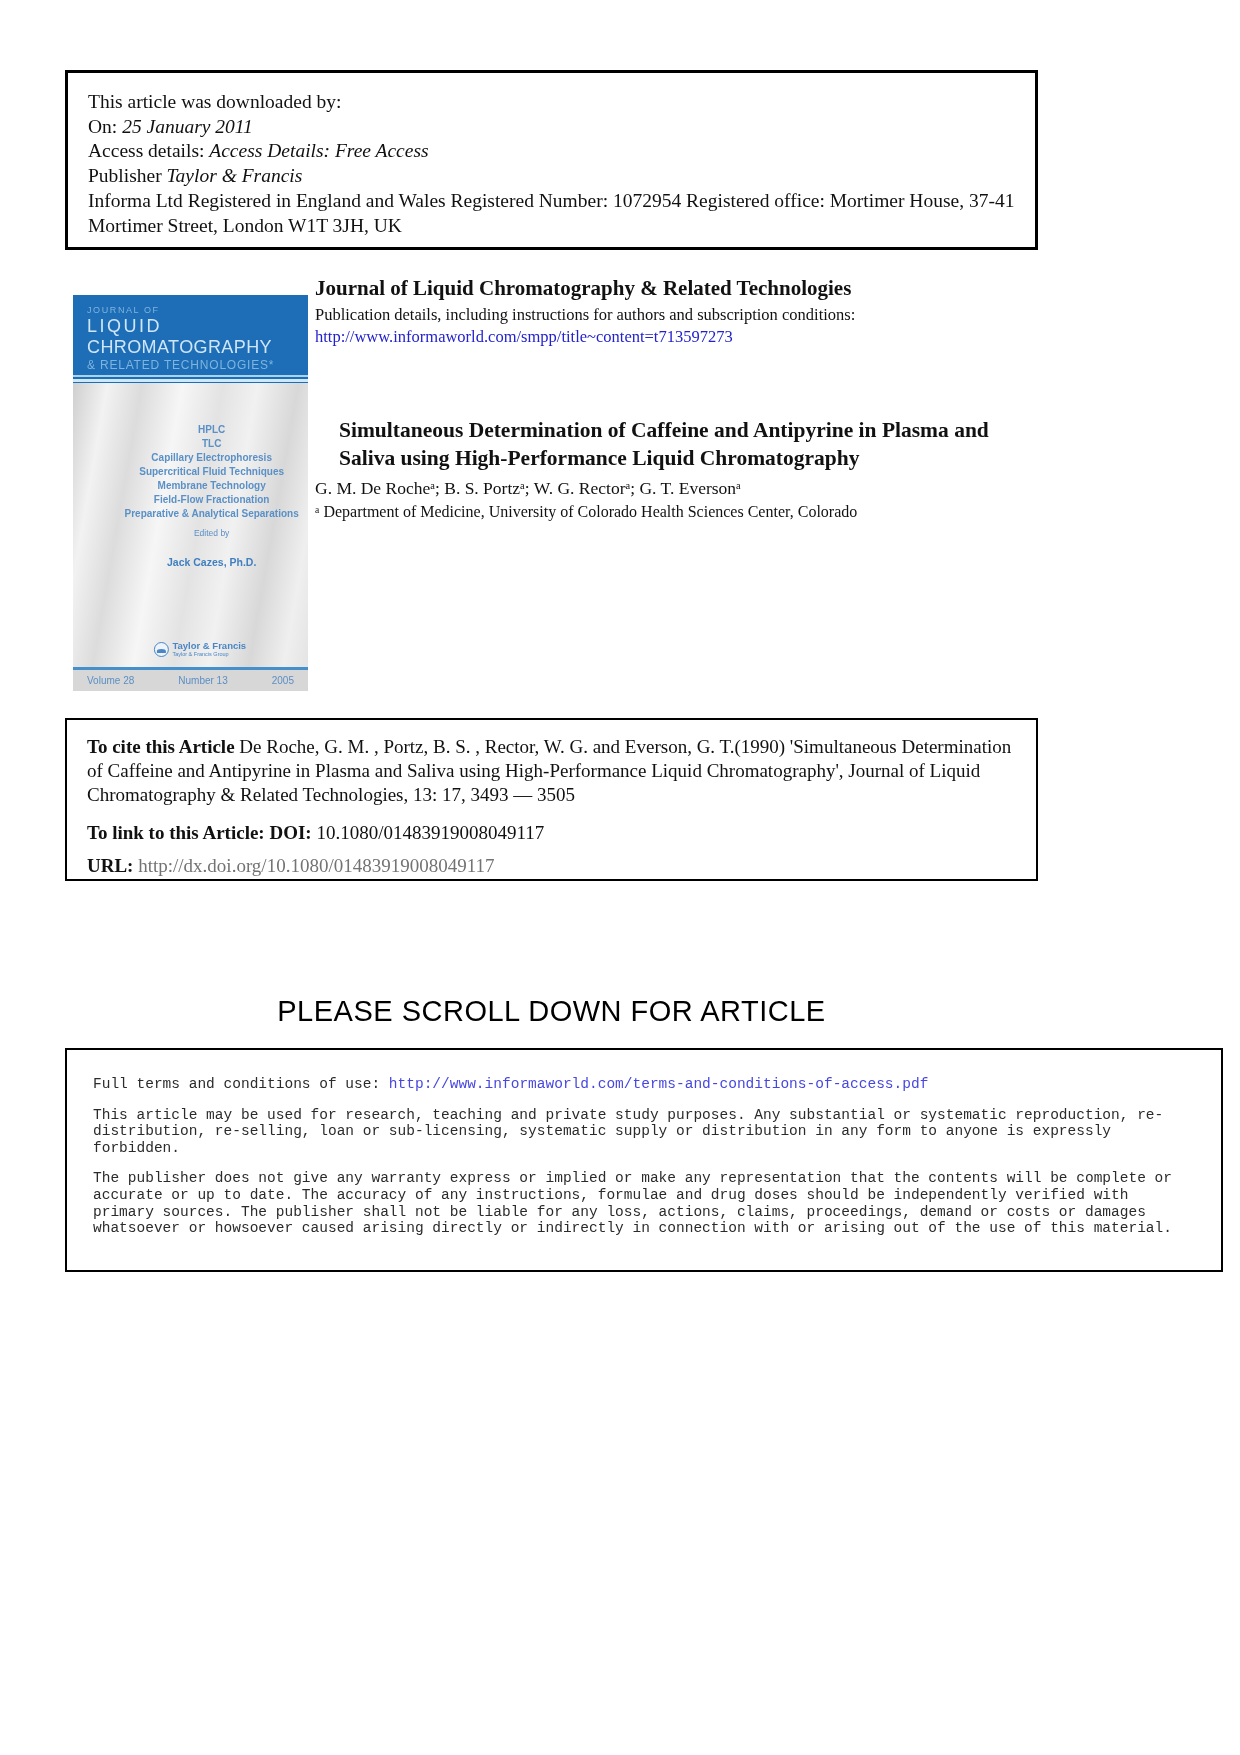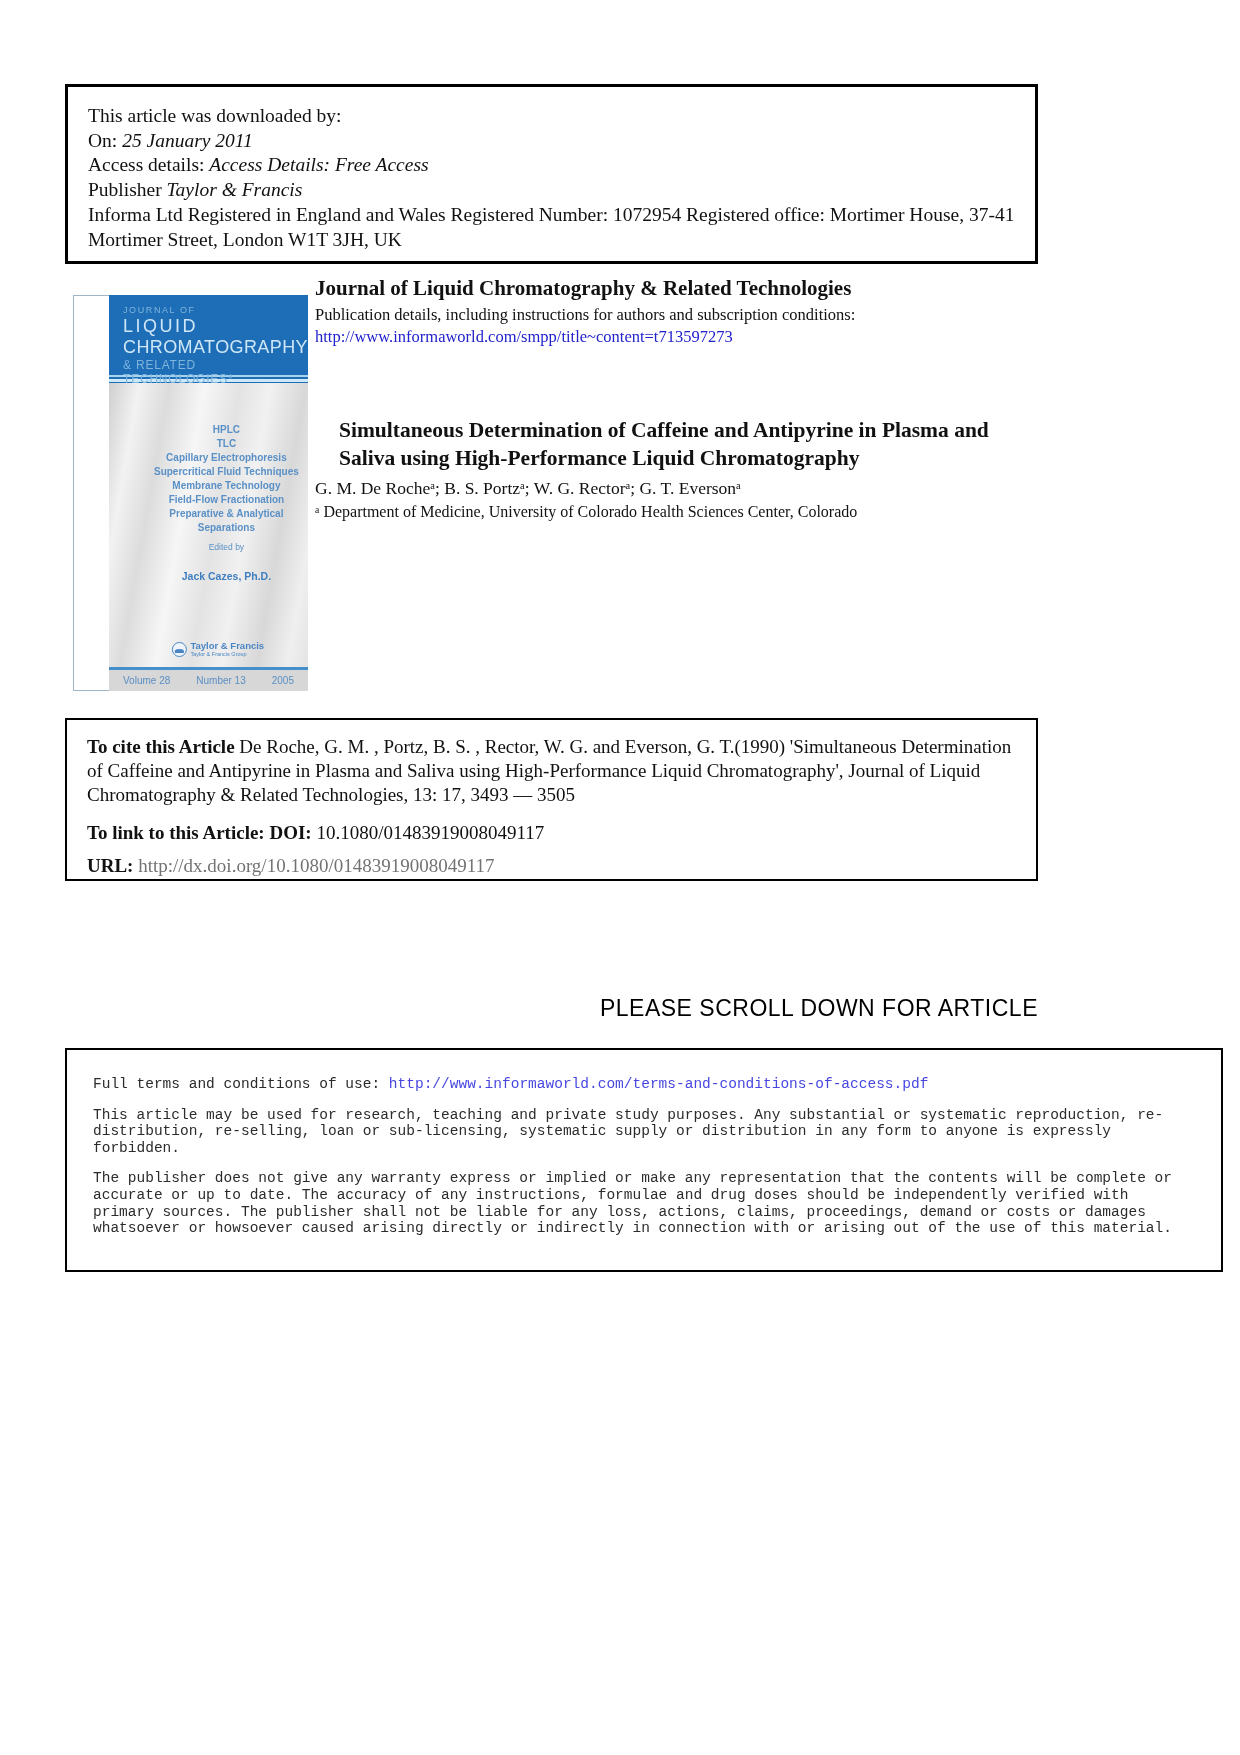--- a/index.html
+++ b/index.html
@@ -6,34 +6,33 @@
   html, body { background: #ffffff; }
   body {
     width: 1240px; height: 1755px; position: relative;
     font-family: "Liberation Serif", serif;
     color: #111111;
   }
   .abs { position: absolute; }
 
   
   .download-box {
-    left: 65px; top: 84px; width: 973px; height: 180px;
+    left: 65px; top: 70px; width: 973px; height: 180px;
     border: 3px solid #000000;
     padding: 17px 20px;
     font-size: 19.5px; line-height: 24.7px;
   }
   .it { font-style: italic; }
 
   
   .cover {
     left: 73px; top: 295px; width: 235px; height: 396px;
     box-shadow: 0 0 0 1px #9fb6c9 inset;
     overflow: hidden;
     font-family: "Liberation Sans", sans-serif;
-    padding-left: 36px;
   }
   .cover-header {
     height: 78px; background: #1d6eb7;
     padding: 10px 0 0 14px;
   }
   .cov-l1 { font-size: 9px; line-height: 11px; letter-spacing: 1.6px; color: #7fb4dd; }
   .cov-l2 { font-size: 18px; line-height: 21px; letter-spacing: 2.5px; color: #cfe6f7; }
   .cov-l3 { font-size: 18px; line-height: 21px; letter-spacing: 0.4px; color: #cfe6f7; }
   .cov-l4 { font-size: 12px; line-height: 14px; letter-spacing: 0.8px; color: #7fb4dd; }
   .cover-divider {
@@ -90,23 +89,23 @@
     font-size: 19px; line-height: 24.2px;
   }
   .b { font-weight: bold; }
   .cite-doi { margin-top: 13px; }
   .cite-url { margin-top: 9px; }
   .link-blue { color: #737373; text-decoration: none; }
 
   
   .scroll-notice {
     left: 65px; top: 995px; width: 973px;
-    text-align: right;
+    text-align: center;
     font-family: "Liberation Sans", sans-serif;
-    font-size: 23px; letter-spacing: 0.5px; color: #000000;
+    font-size: 29px; letter-spacing: 0.5px; color: #000000;
   }
 
   
   .terms-box {
     left: 65px; top: 1048px; width: 1158px; height: 224px;
     border: 2px solid #000000;
     padding: 26px 26px 4px 26px;
     font-family: "Liberation Mono", monospace;
     font-size: 14.5px; line-height: 16.6px; color: #2b2b2b;
     word-break: normal;

